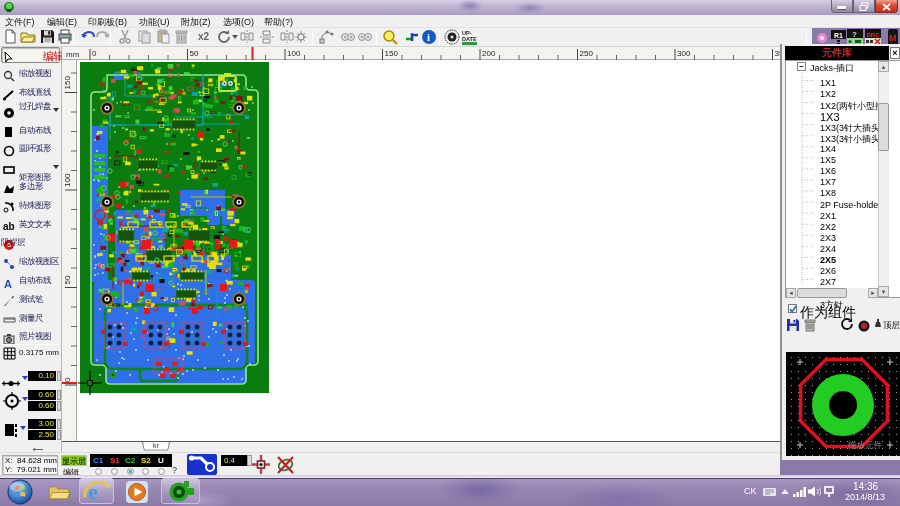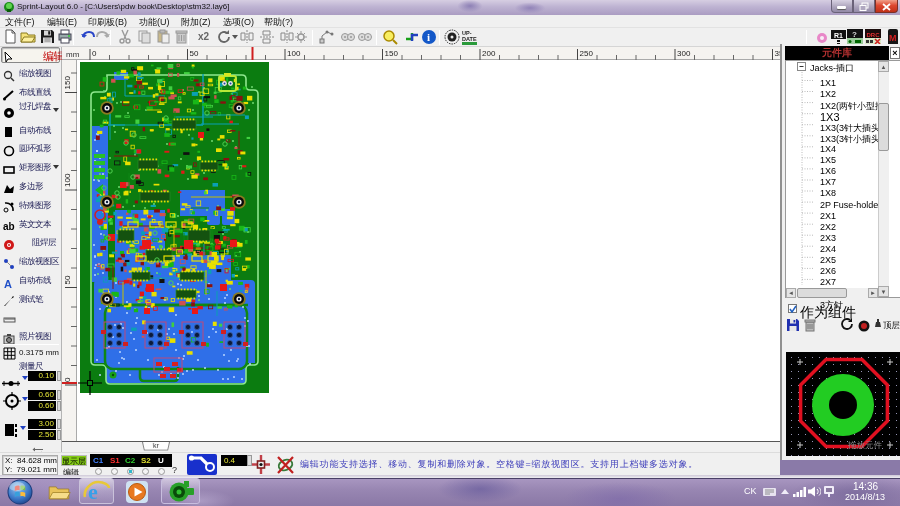--- a/index.html
+++ b/index.html
@@ -11,21 +11,20 @@
 <div class="abs" style="left:0;top:0;width:900px;height:15px;
  background:linear-gradient(180deg,#d6cee2 0%,#beb3d2 45%,#aa9cc2 100%);">
  <div class="abs" style="left:440px;top:0;width:140px;height:14px;background:
   radial-gradient(18px 9px at 30px 6px,#8d80b5 0%,rgba(140,128,180,0) 70%),
   radial-gradient(22px 8px at 90px 8px,#9183b8 0%,rgba(140,128,180,0) 70%);"></div>
  <svg class="abs" style="left:3px;top:1px" width="12" height="12" viewBox="0 0 12 12">
    <circle cx="6" cy="6" r="5" fill="#1a8a1a"></circle>
       <circle cx="6" cy="5" r="3" fill="#5fd44f"></circle>
    <rect x="4" y="8" width="4" height="3" fill="#0a5a0a"></rect>
     </svg>
- <div class="abs" style="left:17px;top:2px;font-size:8px;color:#111;">Sprint-Layout 6.0 - [C:\Users\pdw book\Desktop\stm32.lay6]</div>
 
  <div class="abs" style="left:831px;top:0;width:67px;height:14px;">
   <div class="abs" style="left:0;top:0;width:22px;height:13px;border:1px solid #6a6278;border-top:none;
    border-radius:0 0 0 4px;background:linear-gradient(180deg,#d8d2e2,#aaa2ba 60%,#948aa8);"></div>
   <div class="abs" style="left:22px;top:0;width:22px;height:13px;border:1px solid #6a6278;border-top:none;
    background:linear-gradient(180deg,#d8d2e2,#aaa2ba 60%,#948aa8);"></div>
   <div class="abs" style="left:44px;top:0;width:23px;height:13px;border:1px solid #7a3028;border-top:none;
    border-radius:0 0 4px 0;background:linear-gradient(180deg,#f0a08a,#dd4830 45%,#c03018);"></div>
   <div class="abs" style="left:6px;top:6px;width:9px;height:3px;background:#fff;border-radius:1px;box-shadow:0 1px 1px #555;"></div>
   <svg class="abs" style="left:28px;top:2px" width="11" height="10" viewBox="0 0 11 10">
@@ -39,21 +38,21 @@
 </div>
 <div class="abs f0" style="left:0;top:15px;width:900px;height:13px;border-bottom:1px solid #e2e2e2;">
     <div class="abs" style="left:5px;top:1px;font-size:9px;color:#111;">文件(F)</div>
     <div class="abs" style="left:47px;top:1px;font-size:9px;color:#111;">编辑(E)</div>
     <div class="abs" style="left:88px;top:1px;font-size:9px;color:#111;">印刷板(B)</div>
     <div class="abs" style="left:139px;top:1px;font-size:9px;color:#111;">功能(U)</div>
     <div class="abs" style="left:181px;top:1px;font-size:9px;color:#111;">附加(Z)</div>
     <div class="abs" style="left:223px;top:1px;font-size:9px;color:#111;">选项(O)</div>
     <div class="abs" style="left:264px;top:1px;font-size:9px;color:#111;">帮助(?)</div>
   </div>
-<div class="abs f0" style="left:0;top:28px;width:900px;height:19px;border-bottom:1px solid #d5d5d5;">
+<div class="abs f0" style="left:0;top:28px;width:812px;height:19px;border-bottom:1px solid #d5d5d5;">
     <div class="abs" style="left:3px;top:1px;width:16px;height:16px;"><svg width="15" height="15" viewBox="0 0 15 15">
         <path d="M3 1h6l3 3v10H3z" fill="#fff" stroke="#555"></path>
         <path d="M9 1v3h3" fill="none" stroke="#555"></path>
       </svg></div>
     <div class="abs" style="left:20px;top:1px;width:16px;height:16px;"><svg width="16" height="15" viewBox="0 0 16 15">
         <path d="M1 4h6l1 2h7v7H1z" fill="#f4e27a" stroke="#8a7a20"></path>
         <path d="M1 13l3-5h11l-3 5z" fill="#fdf0a0" stroke="#8a7a20"></path>
         <path d="M3 3c2-2 6-2 8 0" fill="none" stroke="#447;"></path>
       </svg></div>
     <div class="abs" style="left:40px;top:1px;width:16px;height:16px;"><svg width="15" height="15" viewBox="0 0 15 15">
@@ -225,62 +224,62 @@
         <rect x="2" y="1" width="7" height="10" fill="#000"></rect>
       </svg></div>
     <div class="abs" style="left:19px;top:78px;font-size:8.5px;color:#1a1a52;letter-spacing:-0.5px;white-space:nowrap;">自动布线</div>
     <div class="abs" style="left:3px;top:96px;width:14px;height:13px;"><svg width="12" height="12" viewBox="0 0 12 12">
         <circle cx="6" cy="6" r="4.5" fill="none" stroke="#000" stroke-width="1.6"></circle>
       </svg></div>
     <div class="abs" style="left:19px;top:96px;font-size:8.5px;color:#1a1a52;letter-spacing:-0.5px;white-space:nowrap;">圆环弧形</div>
     <div class="abs" style="left:3px;top:115px;width:14px;height:13px;"><svg width="13" height="12" viewBox="0 0 13 12">
         <rect x="1" y="3" width="10" height="6" fill="none" stroke="#000" stroke-width="1.6"></rect>
       </svg></div>
-    <div class="abs" style="left:19px;top:115px;font-size:8.5px;color:#1a1a52;letter-spacing:-0.5px;white-space:nowrap;">矩形图形</div>
+    <div class="abs" style="left:19px;top:125px;font-size:8.5px;color:#1a1a52;letter-spacing:-0.5px;white-space:nowrap;">矩形图形</div>
     <div class="abs" style="left:53px;top:118px;width:0;height:0;border-left:3.5px solid transparent;border-right:3.5px solid transparent;border-top:4px solid #333;"></div>
     <div class="abs" style="left:3px;top:134px;width:14px;height:13px;"><svg width="12" height="12" viewBox="0 0 12 12">
         <path d="M1 10L4 2l3 4 4-3-1 7z" fill="#000"></path>
       </svg></div>
     <div class="abs" style="left:19px;top:134px;font-size:8.5px;color:#1a1a52;letter-spacing:-0.5px;white-space:nowrap;">多边形</div>
     <div class="abs" style="left:3px;top:152px;width:14px;height:13px;"><svg width="12" height="12" viewBox="0 0 12 12">
         <path d="M2 2a7 7 0 0 1 8 8" fill="none" stroke="#000" stroke-width="1.5"></path>
         <circle cx="3" cy="9" r="2" fill="none" stroke="#000"></circle>
         <circle cx="9" cy="3" r="1.5" fill="#000"></circle>
       </svg></div>
     <div class="abs" style="left:19px;top:153px;font-size:8.5px;color:#1a1a52;letter-spacing:-0.5px;white-space:nowrap;">特殊图形</div>
     <div class="abs" style="left:3px;top:171px;width:14px;height:13px;"><svg width="14" height="12" viewBox="0 0 14 12">
         <text x="0" y="10" font-size="10" font-weight="bold" fill="#000" font-family="Liberation Sans">ab</text>
       </svg></div>
     <div class="abs" style="left:19px;top:172px;font-size:8.5px;color:#1a1a52;letter-spacing:-0.5px;white-space:nowrap;">英文文本</div>
     <div class="abs" style="left:3px;top:190px;width:14px;height:13px;"><svg width="12" height="12" viewBox="0 0 12 12">
         <circle cx="6" cy="6" r="5" fill="#d01818"></circle>
         <circle cx="6" cy="6" r="2" fill="#fff"></circle>
         <circle cx="6" cy="6" r="1" fill="#d01818"></circle>
       </svg></div>
-    <div class="abs" style="left:32px;top:190px;font-size:8.5px;color:#1a1a52;letter-spacing:-0.5px;white-space:nowrap;">阻焊层</div>
+    <div class="abs" style="left:1px;top:190px;font-size:8.5px;color:#1a1a52;letter-spacing:-0.5px;white-space:nowrap;">阻焊层</div>
     <div class="abs" style="left:3px;top:209px;width:14px;height:13px;"><svg width="12" height="12" viewBox="0 0 12 12">
         <circle cx="3" cy="3" r="2" fill="#2040c0"></circle>
         <circle cx="9" cy="9" r="2" fill="#2040c0"></circle>
         <path d="M4 4l4 4" stroke="#888"></path>
       </svg></div>
     <div class="abs" style="left:19px;top:209px;font-size:8.5px;color:#1a1a52;letter-spacing:-0.5px;white-space:nowrap;">缩放视图区</div>
     <div class="abs" style="left:3px;top:228px;width:14px;height:13px;"><svg width="12" height="12" viewBox="0 0 12 12">
         <text x="1" y="11" font-size="11" font-weight="bold" fill="#2050c8" font-family="Liberation Sans">A</text>
       </svg></div>
     <div class="abs" style="left:19px;top:228px;font-size:8.5px;color:#1a1a52;letter-spacing:-0.5px;white-space:nowrap;">自动布线</div>
     <div class="abs" style="left:3px;top:246px;width:14px;height:13px;"><svg width="12" height="12" viewBox="0 0 12 12">
         <path d="M1 11L8 4l2-3 1 1-3 2-6 7z" fill="#000"></path>
         <path d="M8 4l1 1" stroke="#fff"></path>
       </svg></div>
     <div class="abs" style="left:19px;top:247px;font-size:8.5px;color:#1a1a52;letter-spacing:-0.5px;white-space:nowrap;">测试笔</div>
     <div class="abs" style="left:3px;top:265px;width:14px;height:13px;"><svg width="13" height="12" viewBox="0 0 13 12">
         <rect x="1" y="4" width="11" height="4" fill="#eee" stroke="#555"></rect>
         <path d="M3 4v2M5 4v2M7 4v2M9 4v2M11 4v2" stroke="#555"></path>
       </svg></div>
-    <div class="abs" style="left:19px;top:266px;font-size:8.5px;color:#1a1a52;letter-spacing:-0.5px;white-space:nowrap;margin-top:48px;">测量尺</div>
+    <div class="abs" style="left:19px;top:266px;font-size:8.5px;color:#1a1a52;letter-spacing:-0.5px;white-space:nowrap;">测量尺</div>
     <div class="abs" style="left:3px;top:284px;width:14px;height:13px;"><svg width="12" height="12" viewBox="0 0 12 12">
         <rect x="1" y="3" width="10" height="8" fill="#ccc" stroke="#444"></rect>
         <circle cx="6" cy="7" r="2.5" fill="#888" stroke="#222"></circle>
         <rect x="4" y="1" width="4" height="2" fill="#444"></rect>
       </svg></div>
     <div class="abs" style="left:19px;top:284px;font-size:8.5px;color:#1a1a52;letter-spacing:-0.5px;white-space:nowrap;">照片视图</div>
     <div class="abs" style="left:3px;top:297px;width:56px;height:1px;background:#b0b0b0;border-bottom:1px solid #fff;"></div>
     <div class="abs" style="left:3px;top:299px;width:13px;height:13px;"><svg width="13" height="13" viewBox="0 0 13 13">
         <path d="M1 1h11v11H1zM1 4.7h11M1 8.3h11M4.7 1v11M8.3 1v11" stroke="#000" fill="none"></path>
       </svg></div>
@@ -1553,21 +1552,21 @@
     <div class="abs" style="left:38px;top:100px;font-size:9px;color:#000;white-space:nowrap;overflow:hidden;max-width:59px;">1X4</div>
     <div class="abs" style="left:38px;top:111px;font-size:9px;color:#000;white-space:nowrap;overflow:hidden;max-width:59px;">1X5</div>
     <div class="abs" style="left:38px;top:122px;font-size:9px;color:#000;white-space:nowrap;overflow:hidden;max-width:59px;">1X6</div>
     <div class="abs" style="left:38px;top:133px;font-size:9px;color:#000;white-space:nowrap;overflow:hidden;max-width:59px;">1X7</div>
     <div class="abs" style="left:38px;top:144px;font-size:9px;color:#000;white-space:nowrap;overflow:hidden;max-width:59px;">1X8</div>
     <div class="abs" style="left:38px;top:156px;font-size:9px;color:#000;white-space:nowrap;overflow:hidden;max-width:59px;">2P Fuse-holder (5x2</div>
     <div class="abs" style="left:38px;top:167px;font-size:9px;color:#000;white-space:nowrap;overflow:hidden;max-width:59px;">2X1</div>
     <div class="abs" style="left:38px;top:178px;font-size:9px;color:#000;white-space:nowrap;overflow:hidden;max-width:59px;">2X2</div>
     <div class="abs" style="left:38px;top:189px;font-size:9px;color:#000;white-space:nowrap;overflow:hidden;max-width:59px;">2X3</div>
     <div class="abs" style="left:38px;top:200px;font-size:9px;color:#000;white-space:nowrap;overflow:hidden;max-width:59px;">2X4</div>
-    <div class="abs" style="left:38px;top:211px;font-size:9px;color:#000;white-space:nowrap;overflow:hidden;max-width:59px;">2X5</div>
+    <div class="abs" style="left:38px;top:211px;font-size:9px;color:#000;white-space:nowrap;overflow:hidden;max-width:59px;font-weight:bold;">2X5</div>
     <div class="abs" style="left:38px;top:222px;font-size:9px;color:#000;white-space:nowrap;overflow:hidden;max-width:59px;">2X6</div>
     <div class="abs" style="left:38px;top:233px;font-size:9px;color:#000;white-space:nowrap;overflow:hidden;max-width:59px;">2X7</div>
     <div class="abs" style="left:38px;top:244px;font-size:9px;color:#000;white-space:nowrap;overflow:hidden;max-width:59px;">2X8</div>
     <div class="abs" style="left:38px;top:255px;font-size:9px;color:#000;white-space:nowrap;overflow:hidden;max-width:59px;">3方针</div>
     <div class="abs" style="left:96px;top:17px;width:11px;height:236px;background:#f0f0f0;border-left:1px solid #ccc;"></div>
     <div class="abs" style="left:96px;top:17px;width:11px;height:11px;background:#e4e4e4;border:1px solid #aaa;font-size:6px;text-align:center;color:#555;line-height:10px;">▲</div>
     <div class="abs" style="left:96px;top:242px;width:11px;height:11px;background:#e4e4e4;border:1px solid #aaa;font-size:6px;text-align:center;color:#555;line-height:10px;">▼</div>
     <div class="abs" style="left:96px;top:59px;width:11px;height:48px;background:#dcdcdc;border:1px solid #999;border-radius:2px;"></div>
     <div class="abs" style="left:4px;top:244px;width:92px;height:10px;background:#f0f0f0;"></div>
     <div class="abs" style="left:4px;top:244px;width:10px;height:10px;background:#e4e4e4;border:1px solid #aaa;font-size:6px;text-align:center;color:#555;line-height:9px;">◄</div>
@@ -1889,21 +1888,20 @@
       </svg></div>
     <div class="abs" style="left:252px;top:1px;width:18px;height:21px;"><svg width="18" height="21" viewBox="0 0 18 21">
         <path d="M9 1v19M0 10.5h18" stroke="#c04048" stroke-width="2.4"></path>
         <rect x="5.5" y="7" width="7" height="7" fill="#f0f0f0" stroke="#802020" stroke-width="1.6"></rect>
         <circle cx="9" cy="10.5" r="1.6" fill="#111"></circle>
       </svg></div>
     <div class="abs" style="left:276px;top:2px;width:19px;height:20px;"><svg width="19" height="20" viewBox="0 0 19 20">
         <ellipse cx="9.5" cy="10" rx="7" ry="5" fill="none" stroke="#3a7a3a" stroke-width="1.8" transform="rotate(-20 9.5 10)"></ellipse>
         <path d="M2 2l15 16M17 2L2 18" stroke="#c02020" stroke-width="2.2"></path>
       </svg></div>
-    <div class="abs" style="left:300px;top:5px;font-size:9px;color:#4040bb;letter-spacing:0.8px;white-space:nowrap;">编辑功能支持选择、移动、复制和删除对象。空格键=缩放视图区。支持用上档键多选对象。</div>
   </div>
 <div class="abs" style="left:0;top:475px;width:900px;height:3px;background:linear-gradient(180deg,#cfc9d8,#efeef2);"></div>
 <div class="abs" style="left:0;top:478px;width:900px;height:28px;
  background:linear-gradient(180deg,#a896c0 0%,#9886b2 40%,#8a78a6 100%);border-top:1px solid #4a4066;">
  <div class="abs" style="left:0;top:0;width:900px;height:28px;background:
   radial-gradient(60px 20px at 480px 10px,rgba(90,80,150,.55),rgba(90,80,150,0) 70%),
   radial-gradient(80px 24px at 620px 20px,rgba(120,100,170,.5),rgba(120,100,170,0) 70%),
   radial-gradient(50px 16px at 200px 22px,rgba(200,185,220,.5),rgba(200,185,220,0) 70%),
   radial-gradient(70px 22px at 60px 8px,rgba(170,150,200,.6),rgba(170,150,200,0) 70%),
   radial-gradient(90px 26px at 855px 14px,rgba(100,85,140,.45),rgba(100,85,140,0) 70%);"></div>

